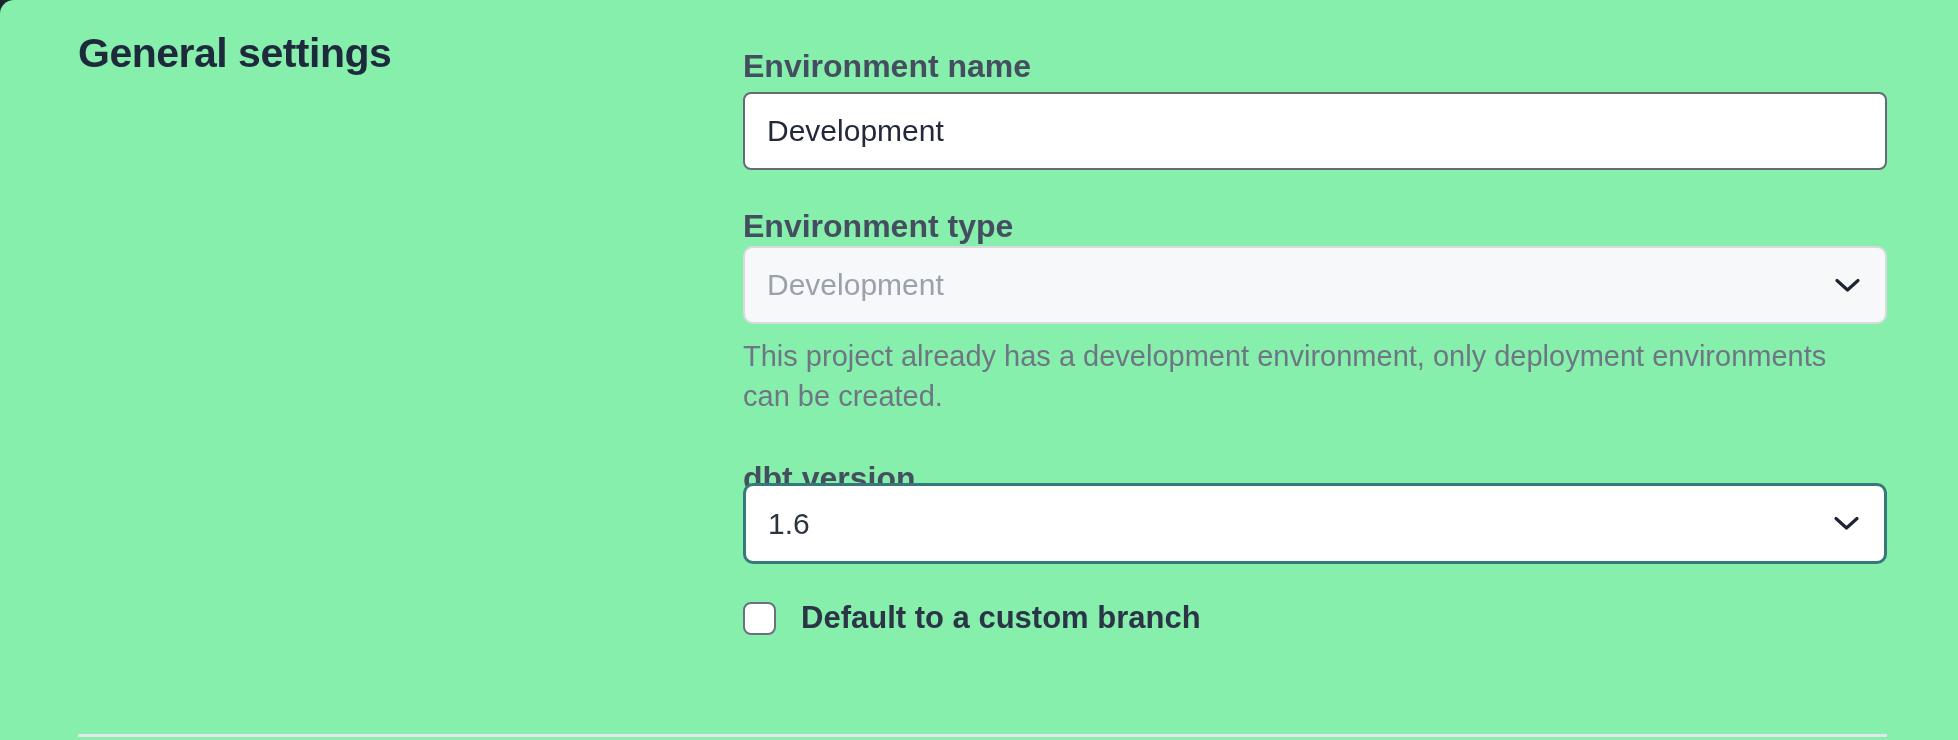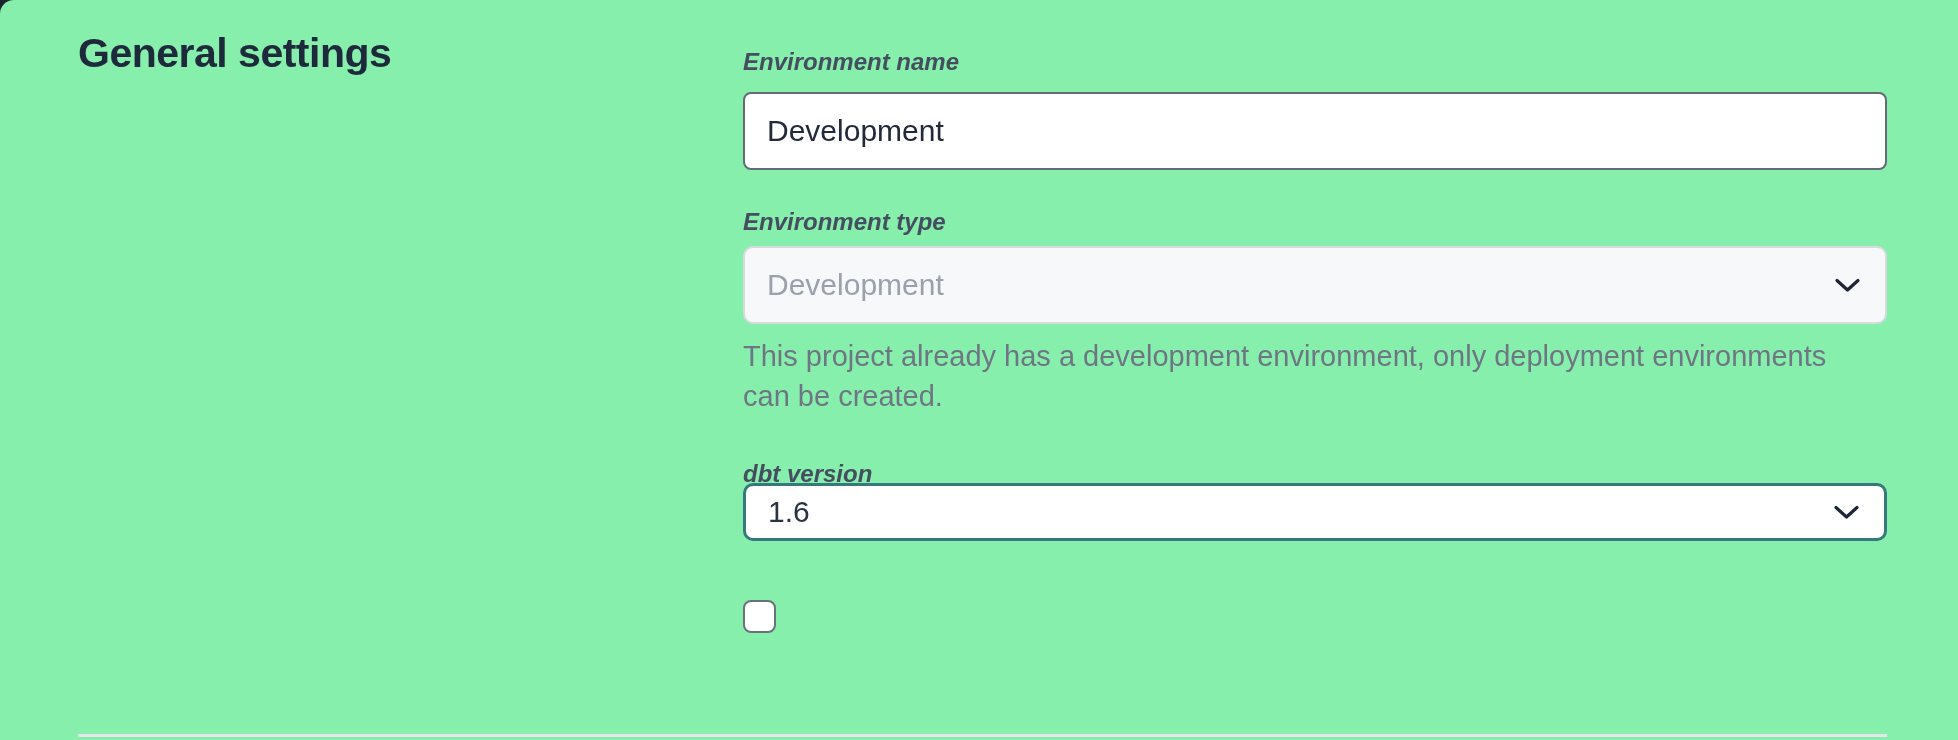--- a/index.html
+++ b/index.html
@@ -22,21 +22,21 @@
     letter-spacing:-0.5px;margin:0;
   }
   .page-subtitle{
     position:absolute;left:78px;top:98px;
     font-size:29px;color:#404a59;
   }
   
   .form-col{position:absolute;left:743px;top:0;width:1144px;}
   .field-label{
     position:absolute;left:0;
-    font-size:24px;font-weight:700;color:#454e5f;font-style:italic;
+    font-size:32px;font-weight:700;color:#454e5f;
   }
   .lbl-env-name{top:48px;}
   .lbl-env-type{top:208px;}
   .lbl-dbt-version{top:460px;}
   .text-input{
     position:absolute;left:0;top:92px;
     width:1144px;height:78px;
     box-sizing:border-box;
     border:2px solid #646b76;border-radius:8px;
     background:#ffffff;
@@ -56,21 +56,21 @@
   }
   .select-disabled{
     top:246px;
     background:#f7f8fa;
     border:2px solid #d8dade;
     color:#9aa1ac;
     cursor:default;
   }
   .select-active{
     top:483px;
-    height:58px;
+    height:81px;
     background:#ffffff;
     border:3px solid #35797c;
     color:#2b3240;
   }
   .chevron{flex:0 0 auto;display:block;}
   .help-text{
     position:absolute;left:0;top:336px;
     width:1130px;
     font-size:29px;line-height:40px;color:#6e7684;
   }
@@ -122,19 +122,20 @@
     <label class="field-label lbl-dbt-version">dbt version</label>
     <div class="select-box select-active">
       <span>1.6</span>
       <svg class="chevron" width="27" height="17" viewBox="0 0 27 17">
         <polyline points="3,3.5 13.5,13 24,3.5" fill="none" stroke="#1d2534" stroke-width="3.2" stroke-linecap="round" stroke-linejoin="round"></polyline>
       </svg>
     </div>
 
     <div class="checkbox-row">
       <input class="checkbox" type="checkbox" style="">
+      <span class="checkbox-label">Default to a custom branch</span>
     </div>
 
   </div>
 
   <div class="divider"></div>
 
 </div>
 
 </body></html>

